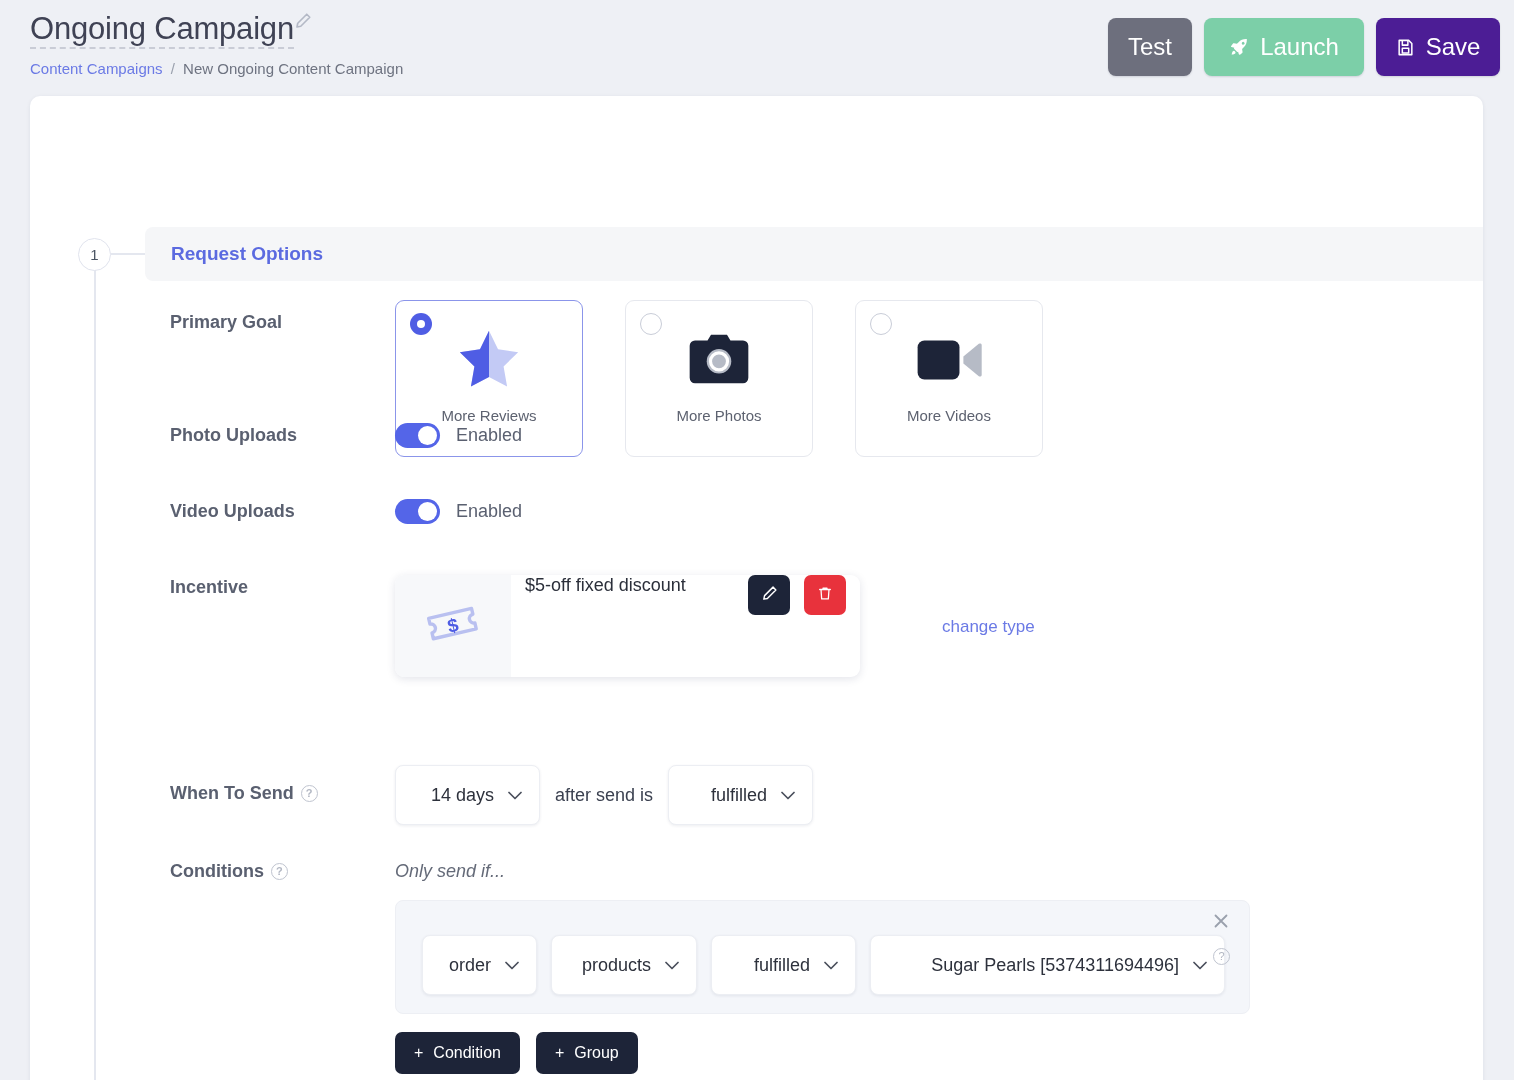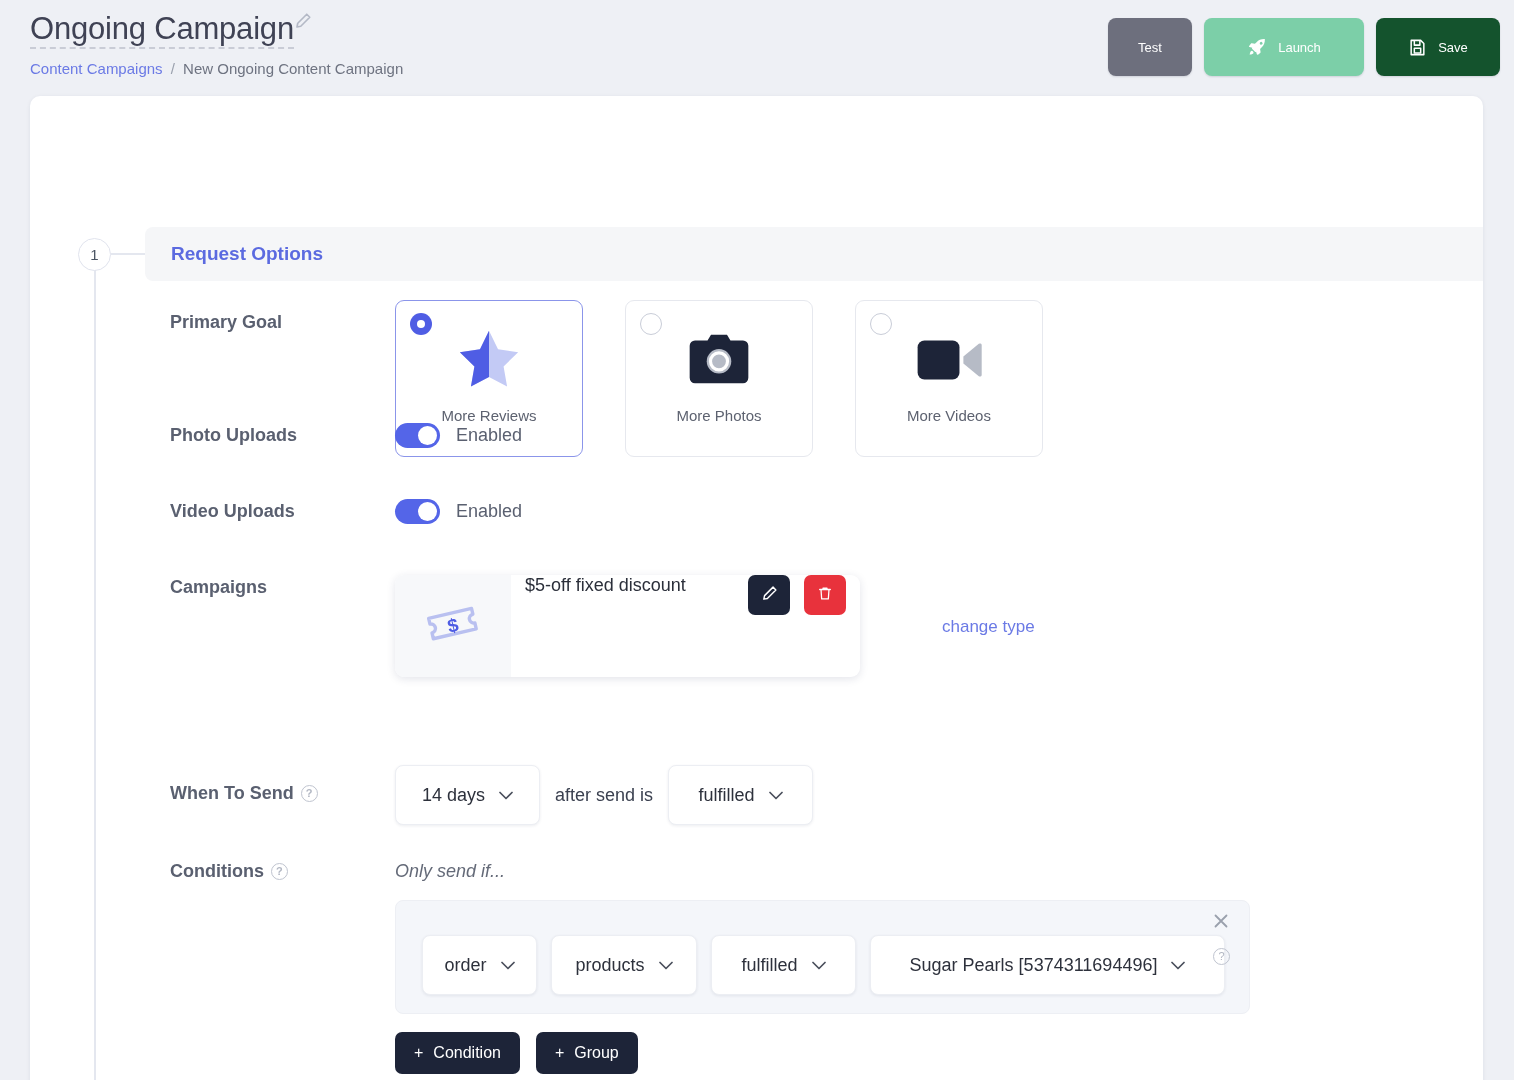--- a/index.html
+++ b/index.html
@@ -36,33 +36,33 @@
     font-size: 15px;
     color: #6e7381;
   }
   .breadcrumb a { color: #6b7ae5; text-decoration: none; }
   .breadcrumb .sep { color: #9aa0ad; margin: 0 4px; }
 
   .actions { display: flex; gap: 12px; padding-top: 8px; }
   .btn {
     border: none;
     border-radius: 8px;
-    font-size: 13px;
+    font-size: 24px;
     color: #fff;
     display: flex;
     align-items: center;
     justify-content: center;
     gap: 11px;
     cursor: pointer;
     font-family: "Liberation Sans", sans-serif;
     box-shadow: 0 1px 2px rgba(20,25,50,.14);
   }
   .btn-test   { background: #6d6f7d; width: 84px; height: 58px; }
   .btn-launch { background: #7ccfa8; width: 160px; height: 58px; }
-  .btn-save   { background: #14532d; width: 124px; height: 58px; }
+  .btn-save   { background: #4c1d95; width: 124px; height: 58px; }
   .btn svg { display: block; }
 
   
   .card {
     position: absolute;
     left: 30px; top: 96px;
     width: 1453px;
     height: 1000px;
     background: #fff;
     border-radius: 10px;
@@ -237,21 +237,21 @@
   }
 
   
   .select {
     height: 60px;
     background: #fff;
     border: 1.2px solid #eceef3;
     border-radius: 8px;
     box-shadow: 0 1px 3px rgba(40,50,90,.09);
     display: flex; align-items: center;
-    justify-content: center;
+    justify-content: flex-end;
     gap: 14px;
     padding: 0 17px;
     font-size: 18px;
     color: #2d313c;
     cursor: pointer;
   }
   .chev { width: 14px; height: 9px; flex: none; }
   .inline-text { font-size: 18px; color: #3b4150; }
 
   
@@ -405,21 +405,21 @@
       <span>Video Uploads</span>
     </div>
     <div class="toggle-wrap">
       <div class="toggle"></div>
       <span class="toggle-text">Enabled</span>
     </div>
   </div>
 
   <div class="row" style="left:140px; top:479px;">
     <div class="row-label">
-      <span>Campaigns</span>
+      <span>Incentive</span>
     </div>
     <div class="incentive-card">
       <div class="incentive-icon-pane">
         <svg width="60" height="46" viewBox="0 0 60 46">
           <g transform="rotate(-13 30 23)">
             <path d="M8 10h44v6a4.5 4.5 0 0 0 0 9v6H8v-6a4.5 4.5 0 0 0 0-9z" fill="none" stroke="#b9c0f0" stroke-width="3.4" stroke-linejoin="round"></path>
             <text x="30" y="29" font-family="Liberation Sans, sans-serif" font-size="19" font-weight="bold" fill="#4f5de4" text-anchor="middle">$</text>
           </g>
         </svg>
       </div>

